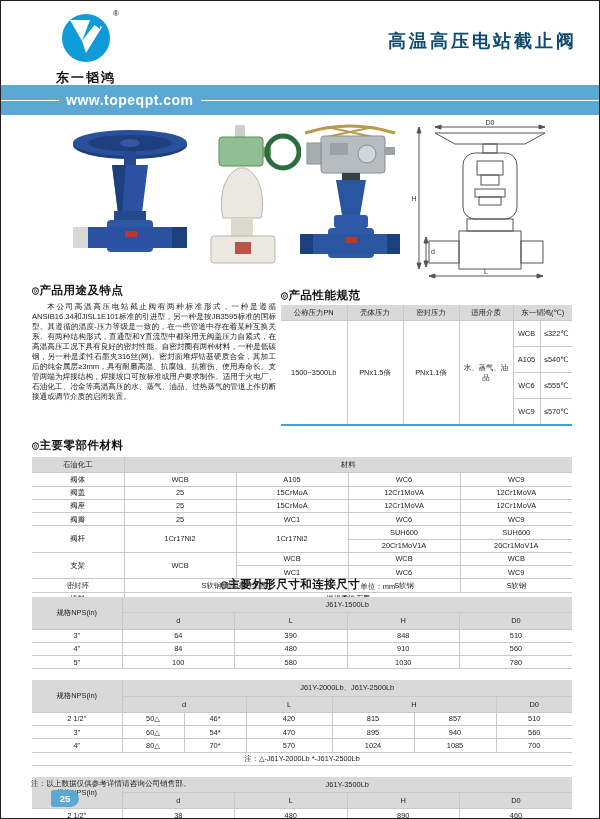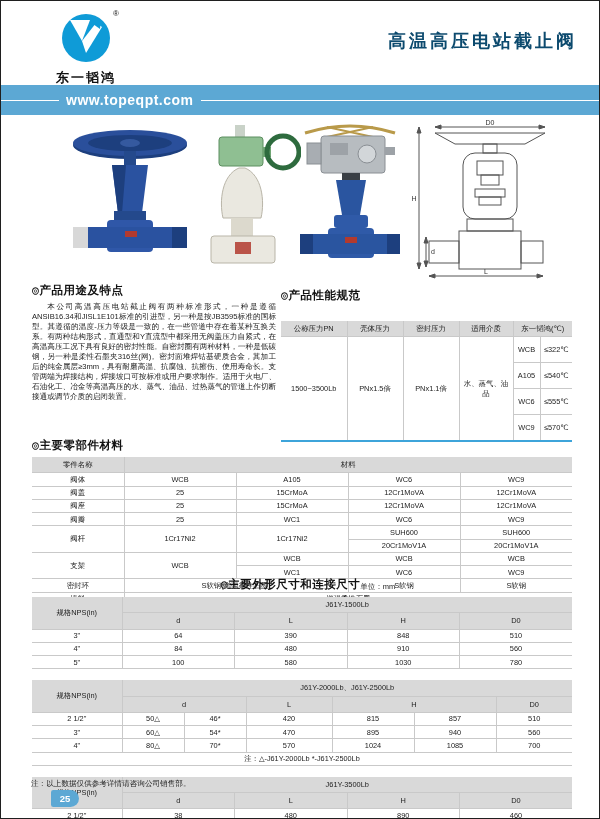--- a/index.html
+++ b/index.html
@@ -25,21 +25,21 @@
   .fig { position:absolute; }
 
   
   .sec-title { font-size:11.5px; font-weight:bold; color:#111; letter-spacing:.5px;font-family:Liberation Mono, monospace; }
 
   .features { position:absolute; left:31px; top:282px; width:244px; }
   .features p { margin-top:4px; font-size:7.6px; line-height:10px; color:#222;
                 text-align:justify; text-indent:2em; }
 
   .performance { position:absolute; left:280px; top:287px; width:291px; }
-  .performance table { margin-top:18px; }
+  .performance table { margin-top:2px; }
 
   table { border-collapse:collapse; width:100%; font-size:7.4px; color:#222;
           text-align:center; table-layout:fixed; }
   th { background:#d9d9d9; font-weight:normal; padding:3px 1px; }
   td { padding:1.5px 1px; background:#fff; }
   td, th { border:1px solid #c9c9c9; line-height:1.25; }
   table tr > *:first-child { border-left:none; }
   table tr > *:last-child { border-right:none; }
   table tr:first-child > * { border-top:none; }
   table.blue-bottom { border-bottom:2px solid #3da4da; }
@@ -218,21 +218,21 @@
     <table class="blue-bottom">
       <colgroup>
           <col style="width:92px">
           <col>
           <col>
           <col>
           <col>
         </colgroup>
       <tbody>
           <tr>
-        <th>零件名称</th>
+        <th>石油化工</th>
         <th colspan="4">材料</th>
       </tr>
       <tr>
         <td>阀体</td>
         <td>WCB</td>
         <td>A105</td>
         <td>WC6</td>
         <td>WC9</td>
       </tr>
       <tr>

